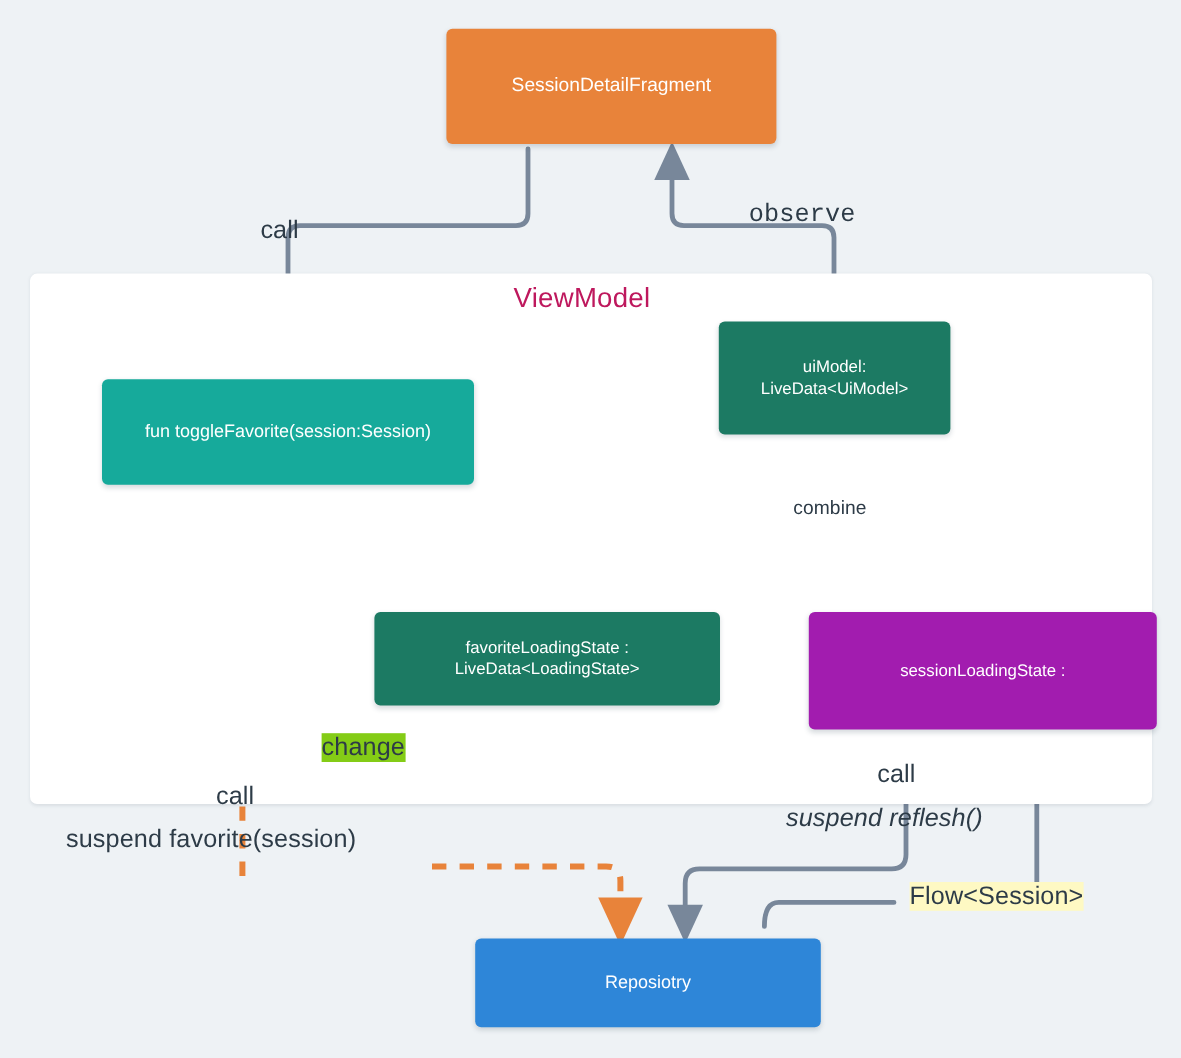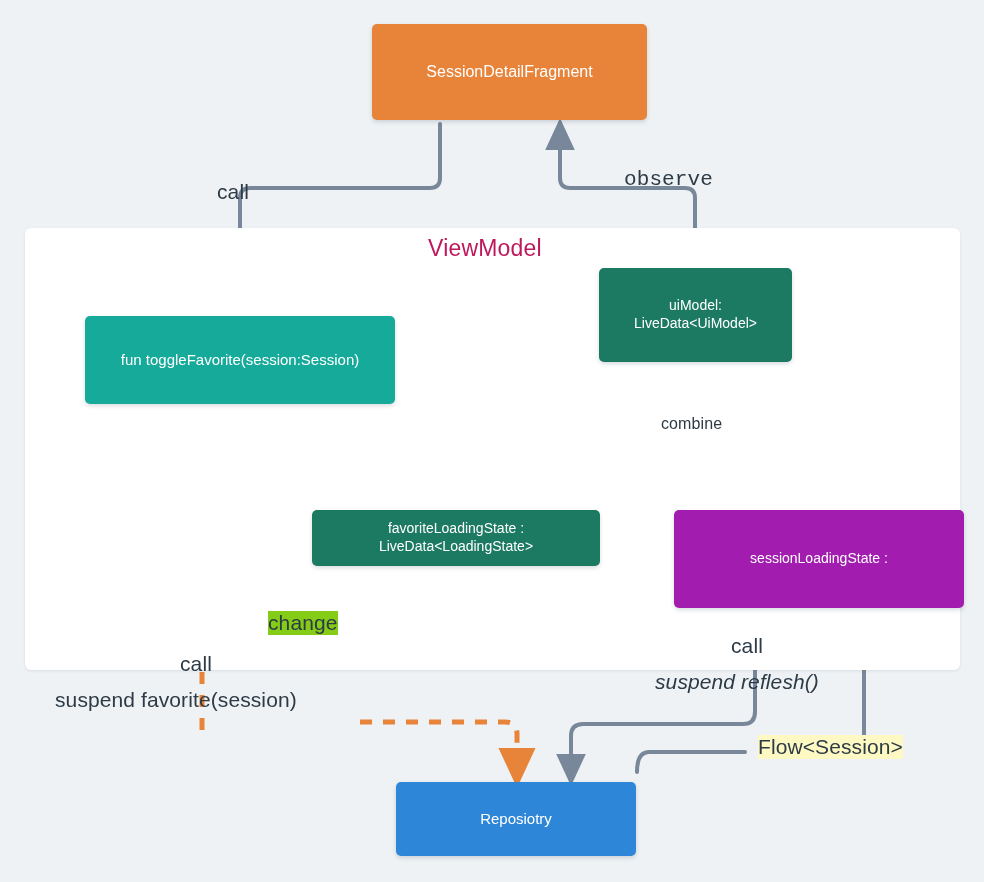--- a/index.html
+++ b/index.html
@@ -105,30 +105,30 @@
 
   <div class="node node-fragment" style="left:372px; top:24px; width:275px; height:96px; background:#e8833a;">SessionDetailFragment</div>
 
   <div class="node node-fn" style="left:85px; top:316px; width:310px; height:88px; background:#16aa9b;">fun toggleFavorite(session:Session)</div>
 
   <div class="node node-ld" style="left:599px; top:268px; width:193px; height:94px; background:#1c7a63; flex-direction:column;">
     <span>uiModel:</span>
     <span>LiveData&lt;UiModel&gt;</span>
   </div>
 
-  <div class="node node-ld" style="left:312px; top:510px; width:288px; height:56px; background:#1c7a63; flex-direction:column;">
+  <div class="node node-ld" style="left:312px; top:510px; width:288px; height:78px; background:#1c7a63; flex-direction:column;">
     <span>favoriteLoadingState :</span>
     <span>LiveData&lt;LoadingState&gt;</span>
   </div>
 
   <div class="node node-ld" style="left:646px; top:510px; width:290px; height:98px; background:#a21caf; flex-direction:column;margin-left:28px;">
     <span>sessionLoadingState :</span>
   </div>
 
-  <div class="node node-repo" style="left:396px; top:782px; width:240px; height:74px; background:#2e86d8;">Reposiotry</div>
+  <div class="node node-repo" style="left:396px; top:782px; width:288px; height:74px; background:#2e86d8;">Reposiotry</div>
 
   <div class="edge-label" style="left:217px; top:180px;">call</div>
 
   <div class="edge-label" style="left:624px; top:168px;font-family:Liberation Mono, monospace;">observe</div>
 
   <div class="edge-label small" style="left:661px; top:399px;margin-top:16px;">combine</div>
 
   <div class="edge-label" style="left:268px; top:611px; background:#84cc16;">change</div>
 
   <div class="edge-label" style="left:180px; top:652px;">call</div>

